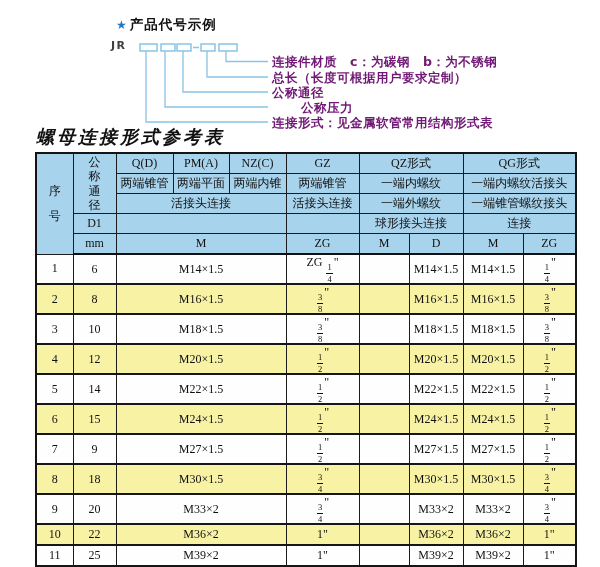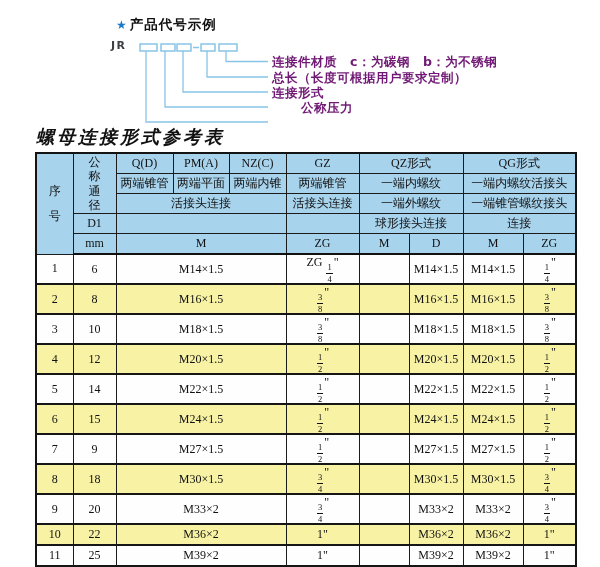--- a/index.html
+++ b/index.html
@@ -82,22 +82,23 @@
       <polyline points="226,51 226,61.5 268,61.5"></polyline>
       <polyline points="207,51 207,77 268,77"></polyline>
       <polyline points="183,51 183,92 268,92"></polyline>
       <polyline points="165,51 165,107 268,107"></polyline>
       <polyline points="146,51 146,122 268,122"></polyline>
     </g>
   </svg>
 
   <div class="dlabel" style="top:54px;">连接件材质　c：为碳钢　b：为不锈钢</div>
   <div class="dlabel" style="top:69.5px;">总长（长度可根据用户要求定制）</div>
-  <div class="dlabel" style="top:84.5px;">连接形式</div>
+  <div class="dlabel" style="top:84.5px;">公称通径</div>
   <div class="dlabel" style="top:99.5px;margin-left:29px;">公称压力</div>
+  <div class="dlabel" style="top:114.5px;">连接形式：见金属软管常用结构形式表</div>
 
   <div class="tbl-title">螺母连接形式参考表</div>
 
   <table class="ref">
     <colgroup>
       <col style="width:37px">
         <col style="width:43px">
         <col style="width:57px">
       <col style="width:56px">
         <col style="width:57px">

